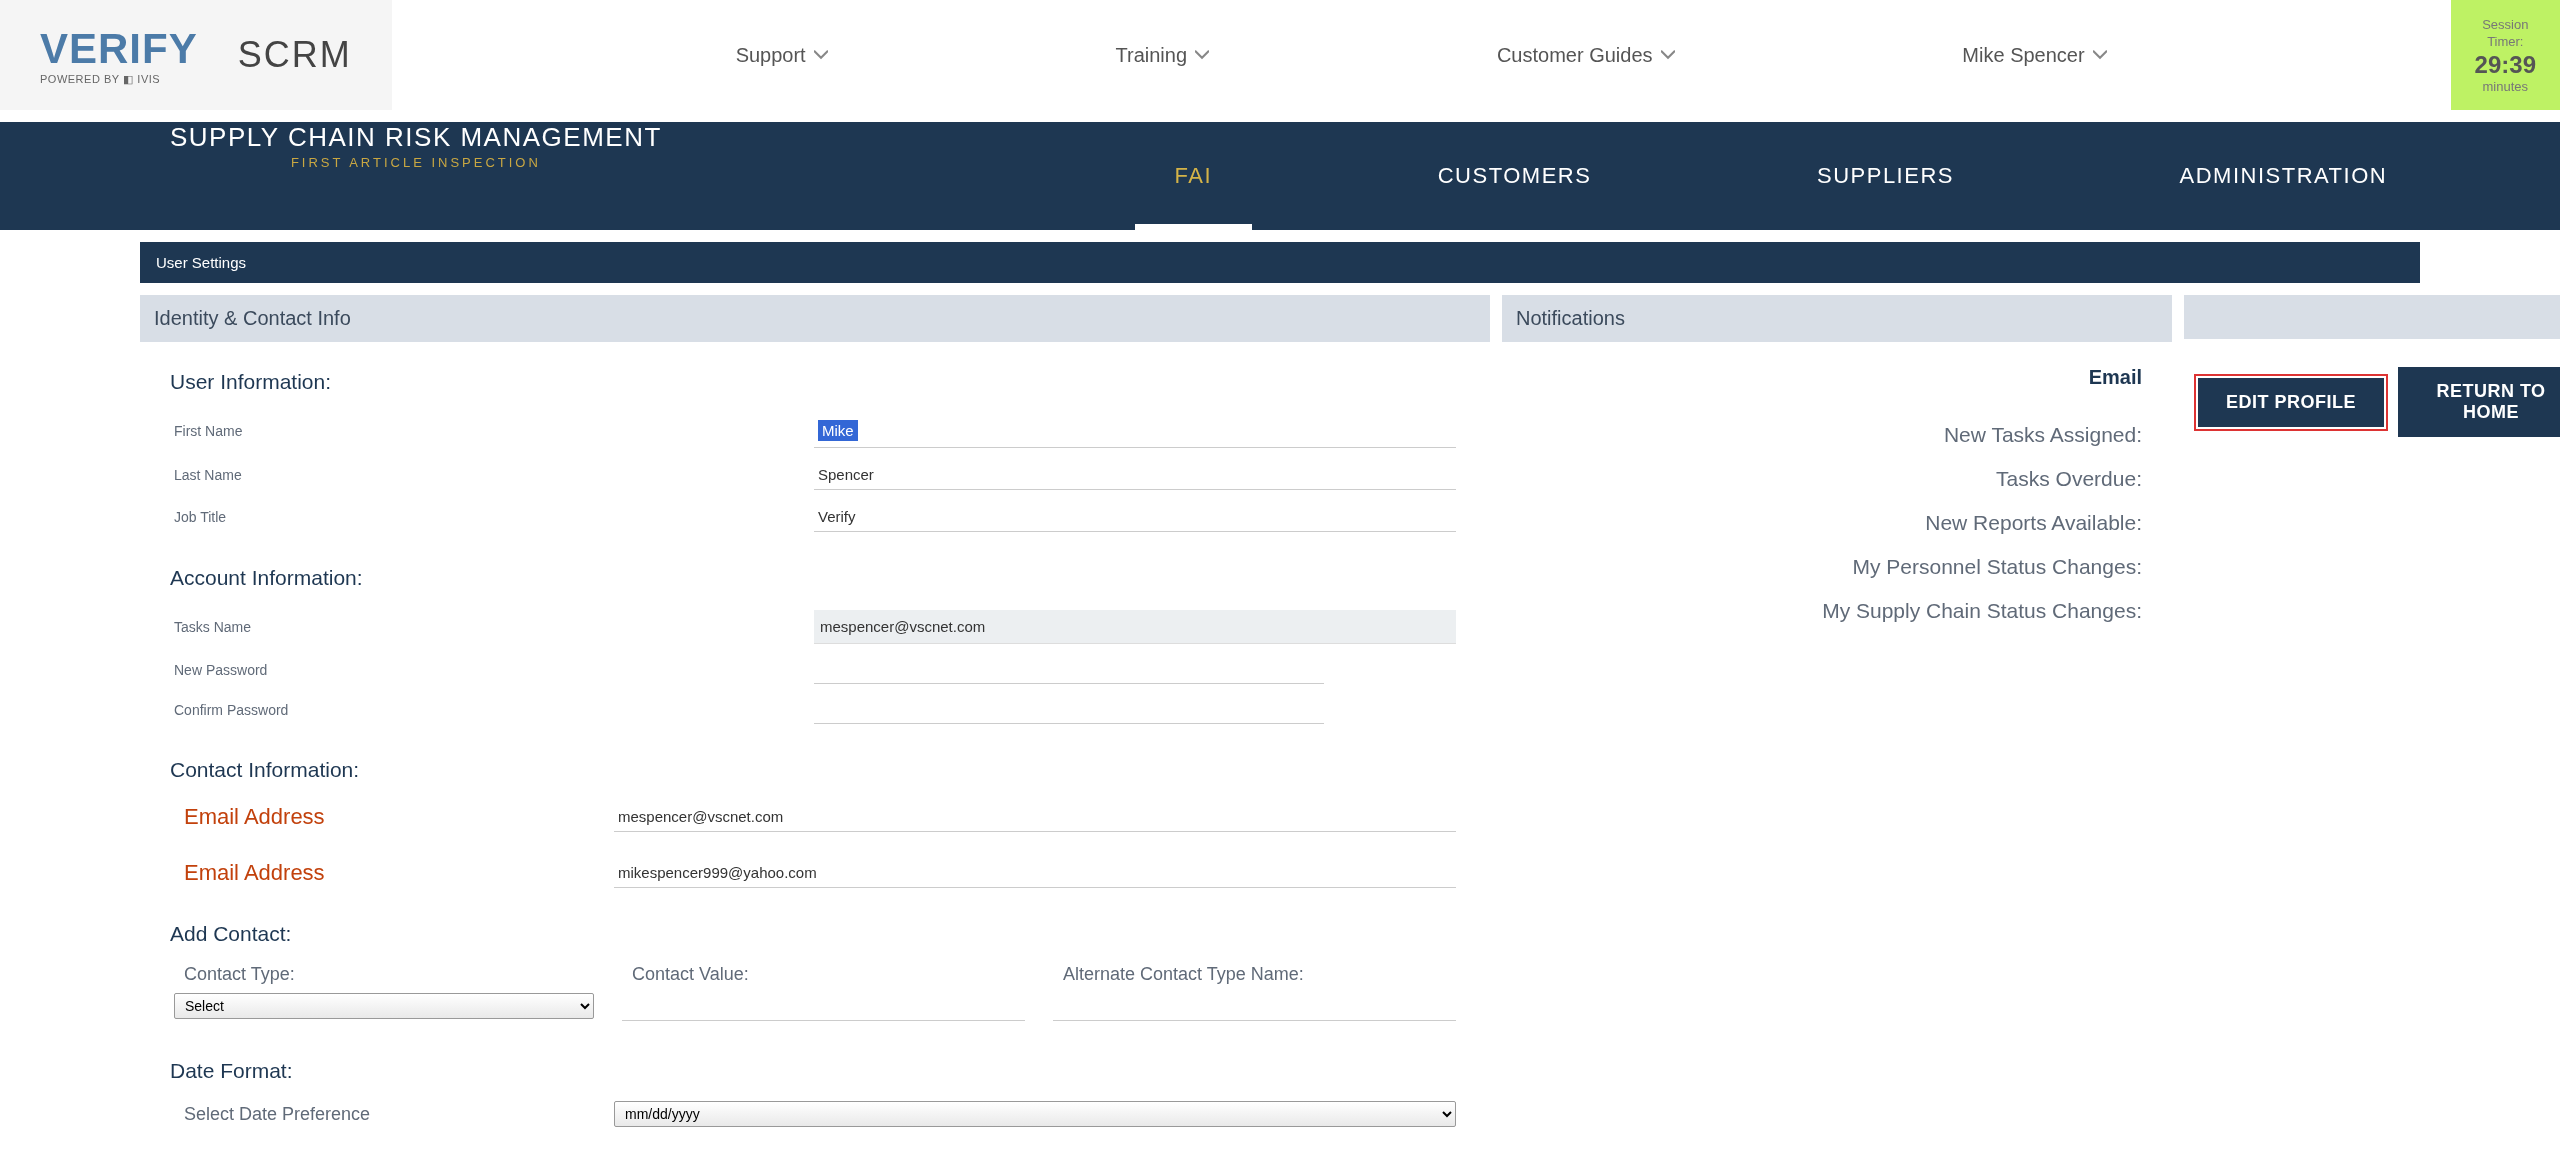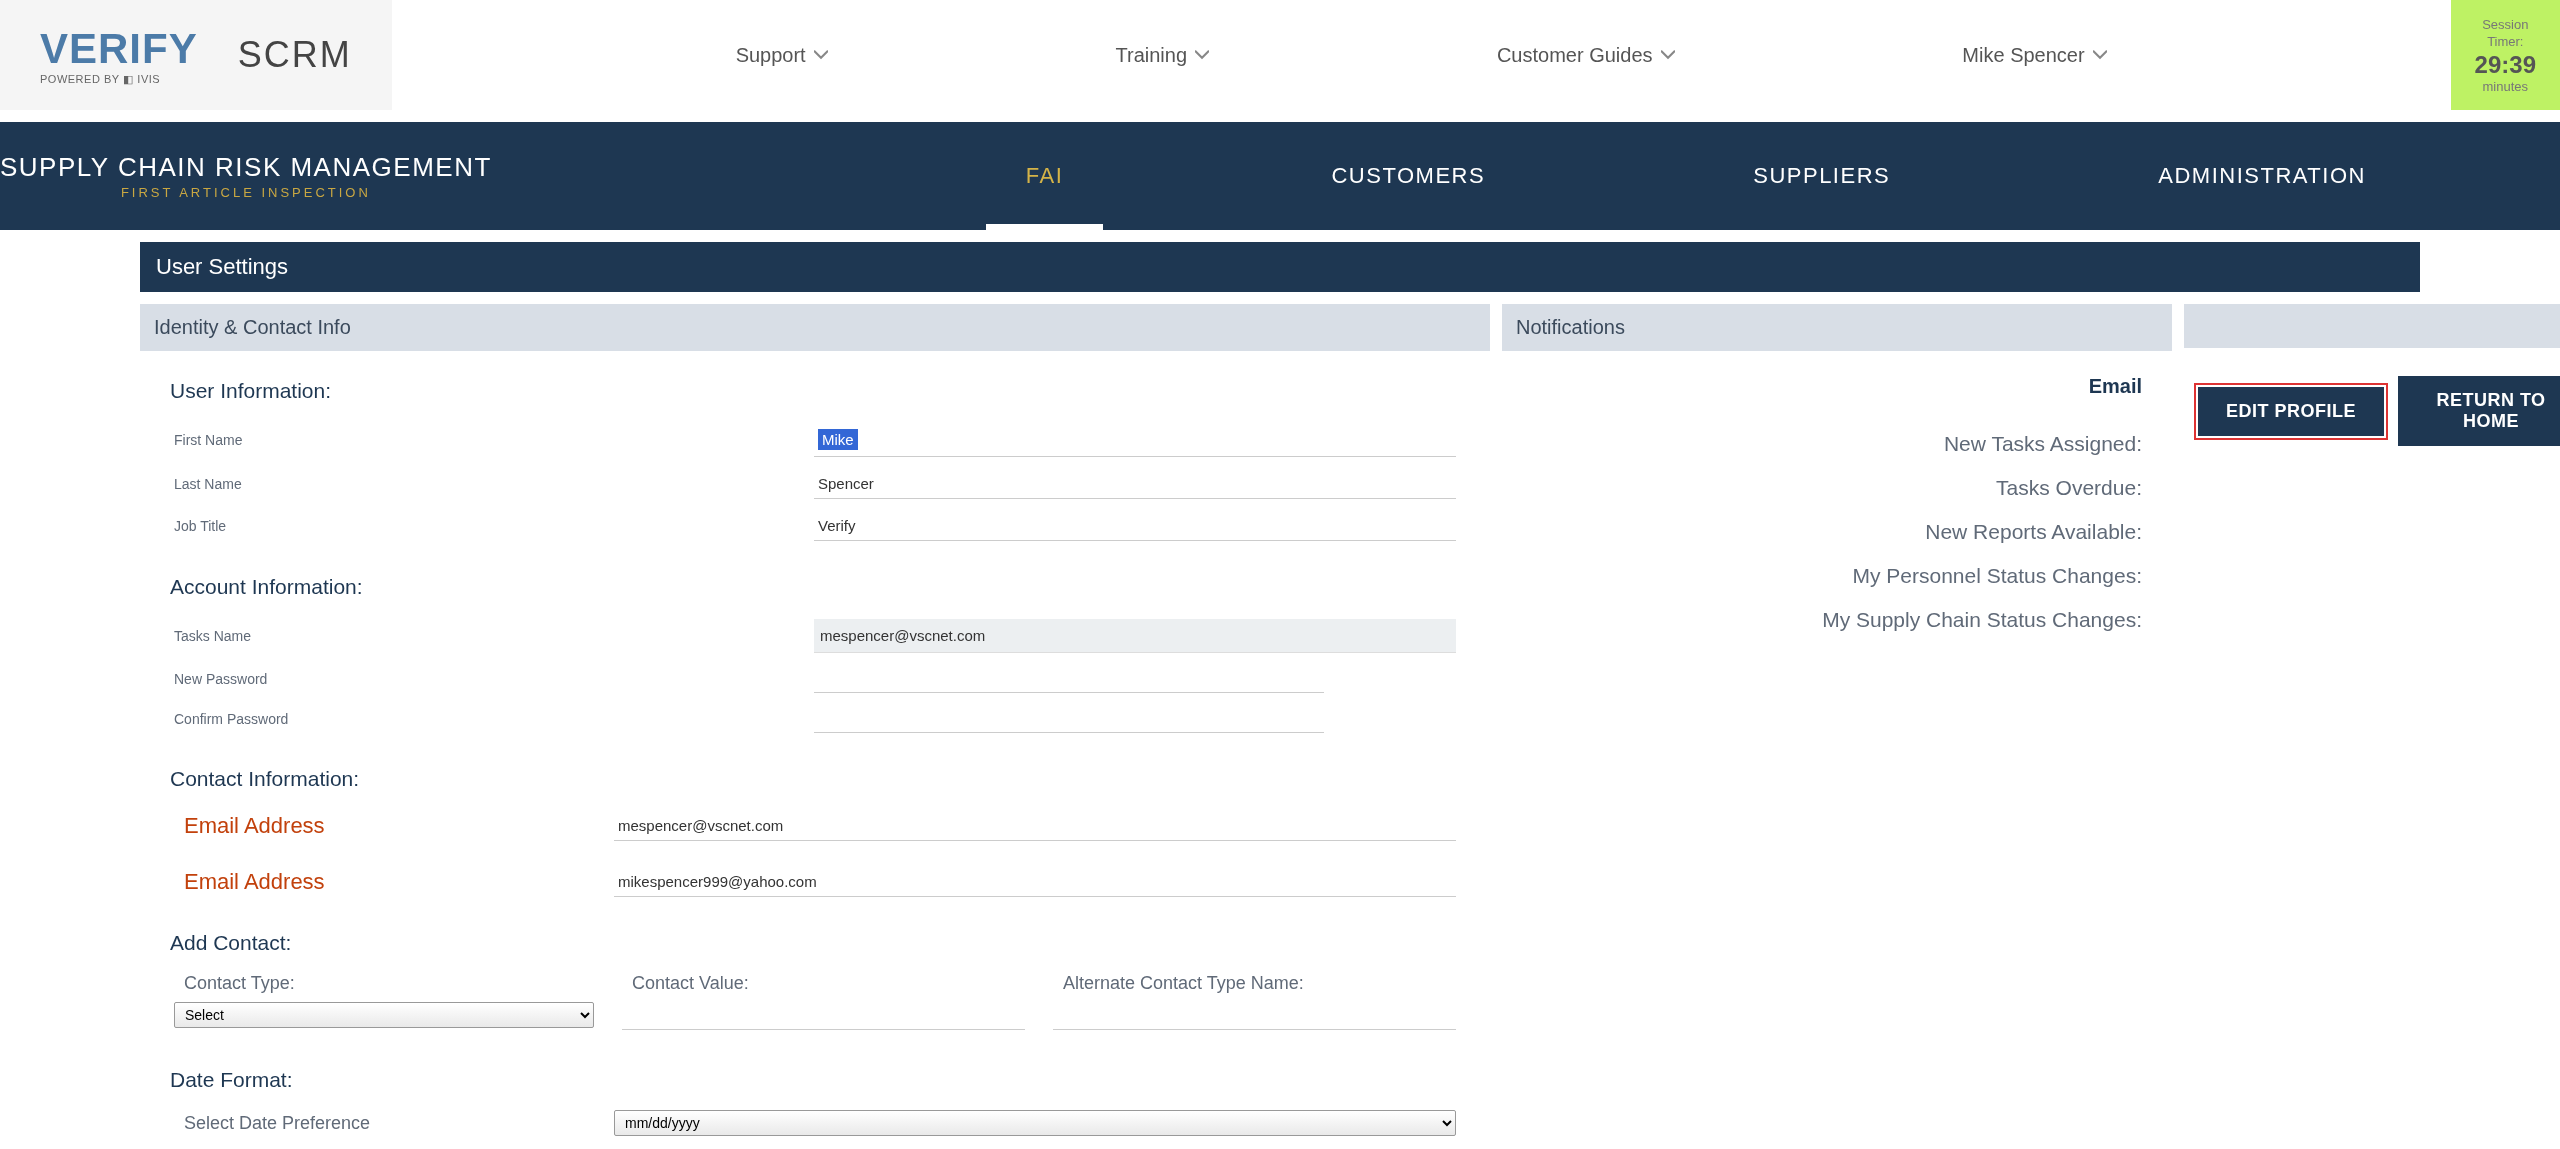--- a/index.html
+++ b/index.html
@@ -17,34 +17,34 @@
   .top-nav-item { display: flex; align-items: center; gap: 8px; color: #555; font-size: 20px; cursor: pointer; }
   
   .session-timer { background: #bef264; padding: 12px 24px; text-align: center; display: flex; flex-direction: column; justify-content: center; }
   .session-timer .label { font-size: 13px; color: #777; margin-bottom: 2px; }
   .session-timer .time { font-size: 24px; font-weight: 600; color: #555; }
   .session-timer .minutes { font-size: 13px; color: #777; }
   
   .gap-bar { height: 12px; background: #fff; }
   
   
-  .blue-nav { background: #1e3752; display: flex; align-items: center; height: 108px; padding-right: 60px; }
+  .blue-nav { background: #1e3752; display: flex; height: 108px; padding-left: 170px; padding-right: 60px; }
   .blue-nav-title { flex: 0 0 auto; padding-right: 400px;}
   .blue-nav-title .main { color: #fff; font-size: 26px; font-weight: 500; letter-spacing: 1.5px; }
   .blue-nav-title .sub { color: #c9a742; font-size: 13px; letter-spacing: 3px; text-align: center; margin-top: 2px; }
   .blue-nav-items { flex: 1; display: flex; justify-content: space-around; align-items: stretch; height: 100%; }
   .blue-nav-item { display: flex; align-items: center; padding: 0 40px; color: #fff; font-size: 22px; letter-spacing: 1.5px; cursor: pointer; position: relative; }
   .blue-nav-item.active { color: #d4b348; }
   .blue-nav-item.active::after { content: ''; position: absolute; bottom: 0; left: 0; right: 0; height: 6px; background: #fff; }
   
   .spacer { height: 12px; }
   
   
   .content { padding: 0 140px 30px; }
-  .page-title-bar { background: #1e3752; color: #fff; padding: 12px 16px; font-size: 22px; font-weight: 400; }
+  .page-title-bar { background: #1e3752; color: #fff; padding: 12px 16px; font-size: 15px; font-weight: 400; }
   
   .columns { display: flex; gap: 12px; margin-top: 12px; }
   .col-left { flex: 0 0 1350px; }
   .col-mid { flex: 0 0 670px; }
   .col-right { flex: 1; }
   
   .section-header { background: #d8dee6; color: #3b4a5c; padding: 12px 14px; font-size: 20px; font-weight: 500; }
   .section-header.empty { min-height: 44px; }
   
   .sub-heading { color: #1e3752; font-size: 21px; font-weight: 500; padding: 28px 30px 14px; }

